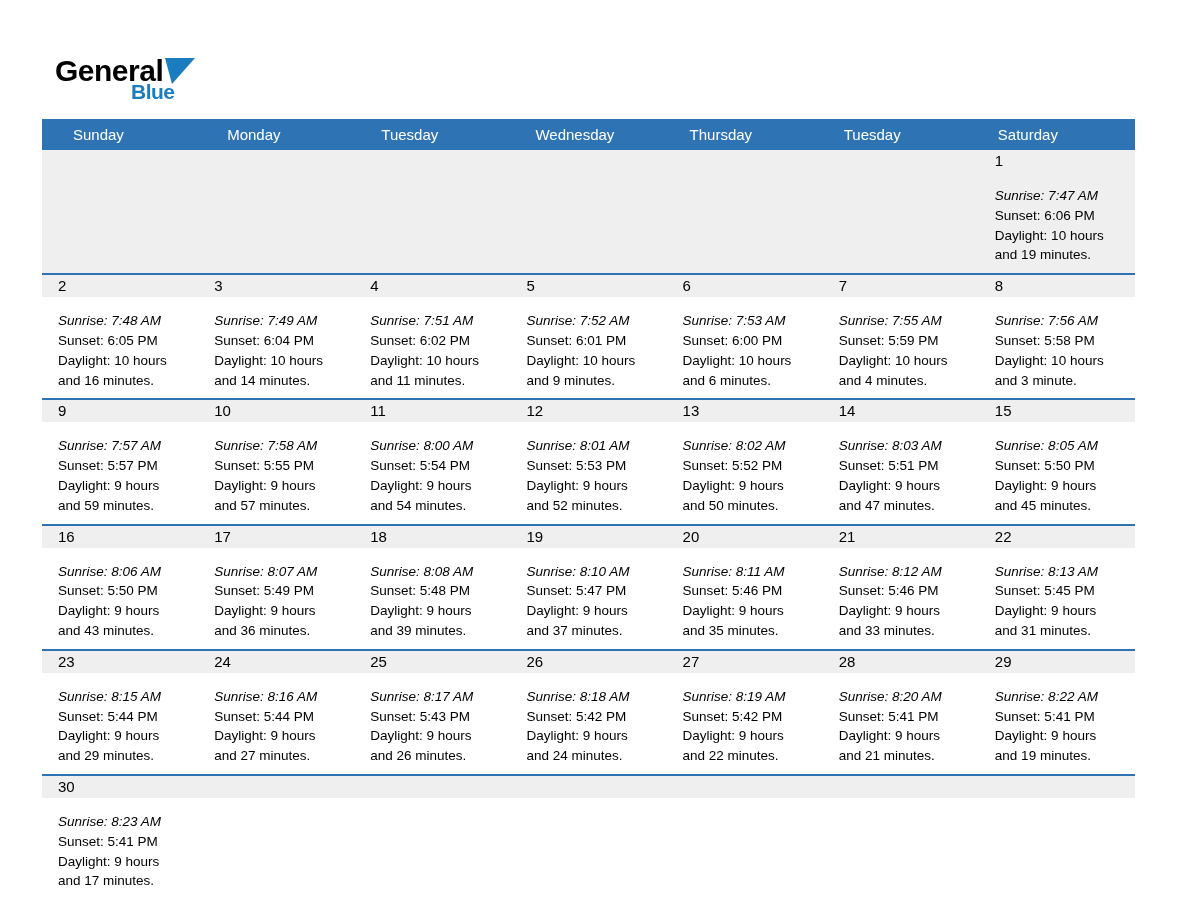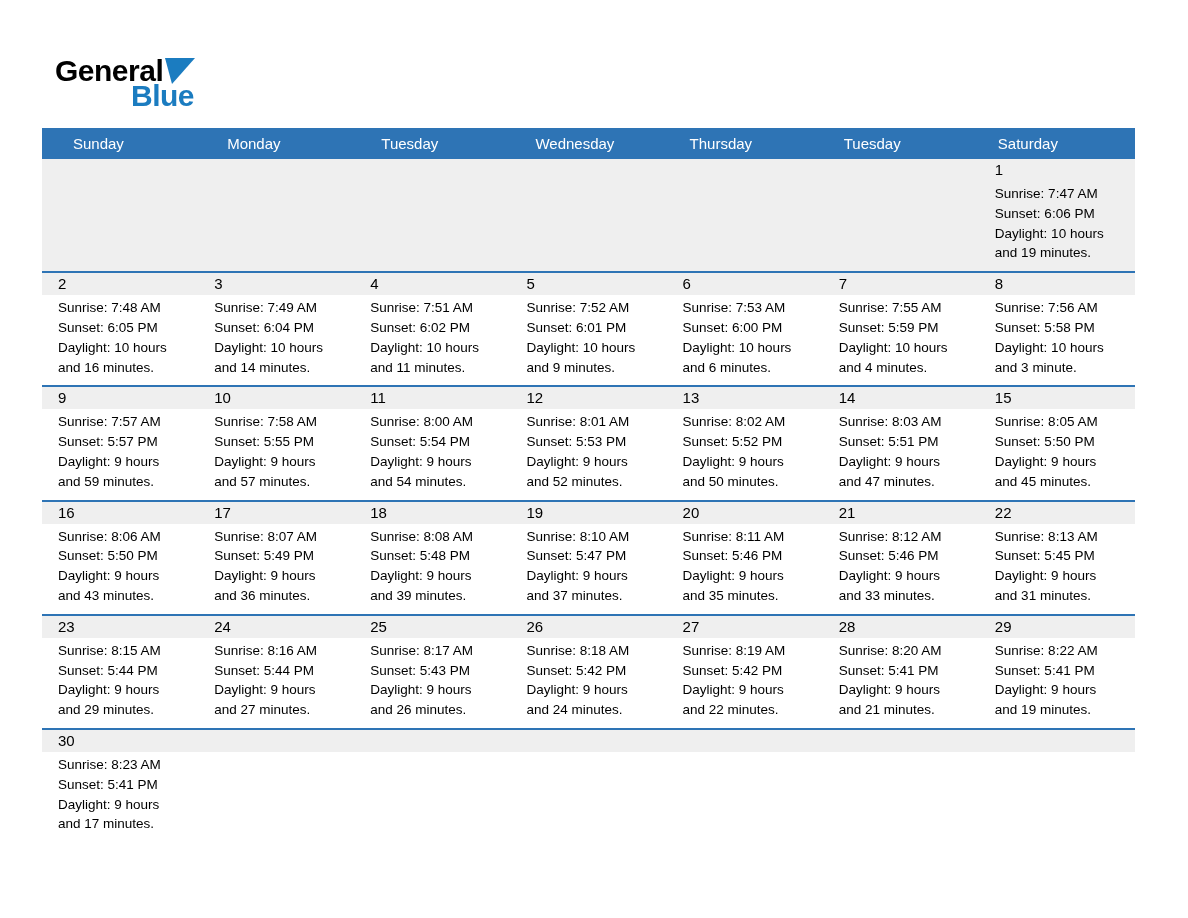--- a/index.html
+++ b/index.html
@@ -22,21 +22,21 @@
   .logo { line-height: 1; }
   .logo-row { display: flex; align-items: flex-start; }
   .logo-general {
     font-size: 30px;
     font-weight: bold;
     color: #000;
     letter-spacing: -0.5px;
   }
   .logo-triangle { display: inline-block; margin: 2px 0 0 2px; }
   .logo-blue {
-    font-size: 30px;
+    font-size: 21px;
     font-weight: bold;
     color: var(--logo-blue, #1B7CC0);
     margin: -6px 0 0 76px;
     letter-spacing: -0.5px;
   }
   .titles { text-align: right; }
   .page-title { font-size: 40px; font-weight: 400; color: #000; line-height: 1.1; }
   .page-subtitle { font-size: 23px; font-weight: 400; color: #000; margin-top: 13px; }
 
   
@@ -78,21 +78,21 @@
     z-index: 1;
     padding: 0 6px 8px 16px;
   }
   .day-number { font-size: 15px; line-height: 22px; color: #000; }
   .day-line {
     font-size: 13.5px;
     line-height: 19.8px;
     color: #000;
     white-space: nowrap;
   }
-  .day-line.sr { margin-top: 3px; }
+  .day-line.sr { margin-top: 14px; font-style: italic; }
 </style>
 </head>
 <body>
 
 <div class="page">
 
   <div class="header">
     <div class="logo">
       <div class="logo-row">
         <span class="logo-general">General</span>

